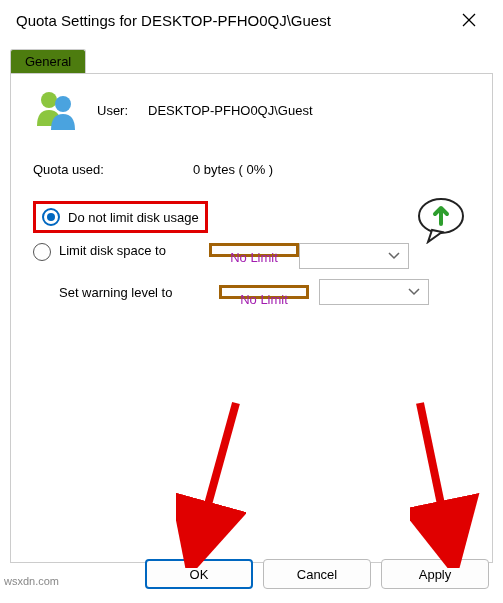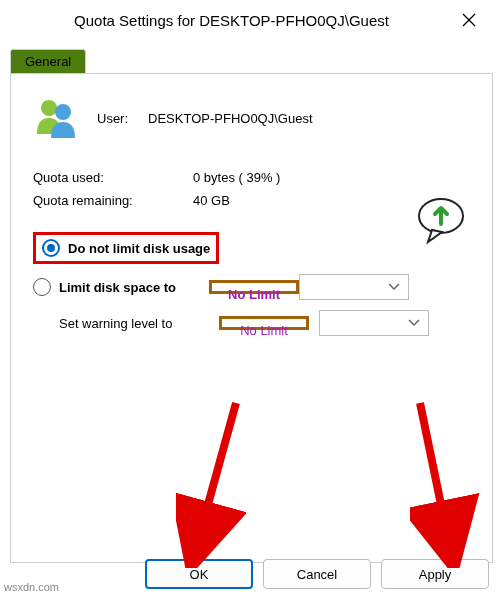--- a/index.html
+++ b/index.html
@@ -15,21 +15,20 @@
 }
 .titlebar {
   display: flex;
   align-items: center;
   height: 40px;
   padding: 0 12px 0 16px;
 }
 .titlebar .title {
   flex: 1;
   font-size: 15px;
-  text-align: center;
 }
 .close {
   width: 44px;
   height: 32px;
   display: flex;
   align-items: center;
   justify-content: center;
   font-size: 16px;
 }
 .tabstrip {
@@ -46,21 +45,21 @@
   top: 1px;
   border-top-left-radius: 3px;
   border-top-right-radius: 3px;
 }
 .panel {
   margin: 0 10px;
   border: 1px solid #ccc;
   background: #fff;
   height: 490px;
   position: relative;
-  padding: 22px 22px;
+  padding: 14px 22px;
 }
 .user-row {
   display: flex;
   align-items: center;
   gap: 16px;
   margin-bottom: 30px;
 }
 .user-icon svg { display:block; }
 .user-label { margin-right: 4px; }
 .info-row {
@@ -73,23 +72,21 @@
 .balloon {
   position: absolute;
   right: 24px;
   top: 122px;
 }
 .radio-block {
   margin-top: 24px;
 }
 .radio-row {
   display: flex;
-  align-items: center;
   margin-bottom: 10px;
-  font-weight: bold;
 }
 .radio {
   width: 18px;
   height: 18px;
   border: 1px solid #555;
   border-radius: 50%;
   margin-right: 8px;
   display:flex;
   align-items:center;
   justify-content:center;
@@ -152,21 +149,21 @@
   font-size:13px;
 }
 .btn.primary { border: 2px solid #0067c0; }
 .arrow {
   position: absolute;
   pointer-events: none;
 }
 .watermark {
   position:absolute;
   left:4px;
-  bottom:10px;
+  bottom:16px;
   font-size:11px;
   color:#888;
 }
 </style>
 </head>
 <body>
 
 <div class="titlebar">
   <div class="title">Quota Settings for DESKTOP-PFHO0QJ\Guest</div>
   <div class="close">
@@ -191,25 +188,21 @@
         <circle cx="30" cy="16" r="8" fill="#4aa3df"></circle>
         <path d="M18 42 Q18 26 30 26 Q42 26 42 42 Z" fill="#4aa3df"></path>
       </svg>
     </div>
     <span class="user-label">User:</span>
     <span>DESKTOP-PFHO0QJ\Guest</span>
   </div>
 
   <div class="info-row">
     <span class="info-label">Quota used:</span>
-    <span class="info-value">0 bytes ( 39% )</span>
-  </div>
-  <div class="info-row">
-    <span class="info-label">Quota remaining:</span>
-    <span class="info-value">40 GB</span>
+    <span class="info-value">0 bytes ( 0% )</span>
   </div>
 
   <div class="balloon">
     <svg width="54" height="48" viewBox="0 0 54 48">
       <ellipse cx="27" cy="20" rx="22" ry="17" fill="#fff" stroke="#222" stroke-width="2"></ellipse>
       <path d="M18 34 L14 46 L28 36 Z" fill="#fff" stroke="#222" stroke-width="2"></path>
       <path d="M27 28 L27 12 M27 12 L21 18 M27 12 L33 18" fill="none" stroke="#2e9e2e" stroke-width="4" stroke-linecap="round" stroke-linejoin="round"></path>
     </svg>
   </div>
 

